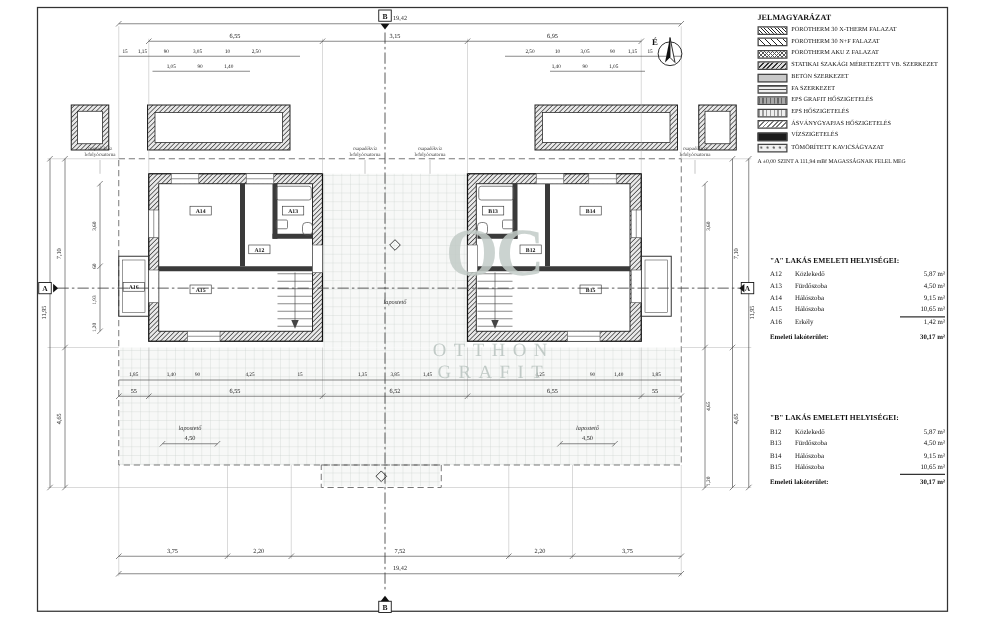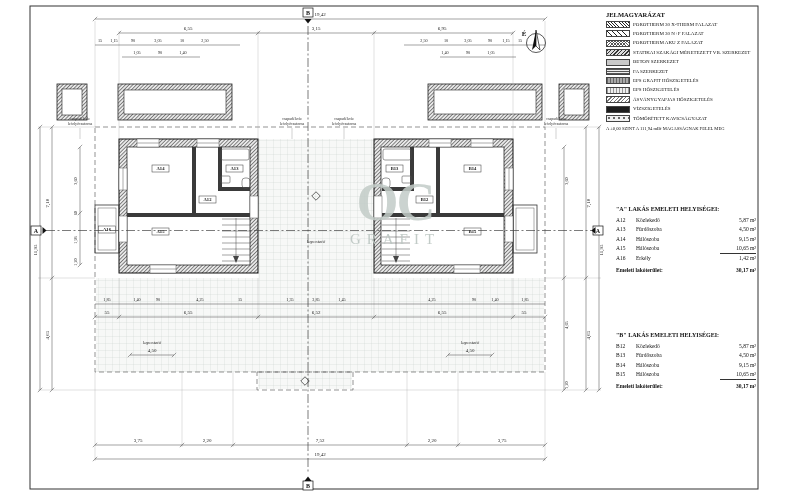--- a/index.html
+++ b/index.html
@@ -514,16 +514,17 @@
         <span class="s-area">10,65 m²</span>
       </div>
   <div class="s-total">
         <span class="s-name">Emeleti lakóterület:</span>
         <span class="s-area">30,17 m²</span>
       </div>
 </div>
 
 <div class="wm">
   <div class="wm-logo">OC</div>
+  <div class="wm-line first">OTTHON</div>
   <div class="wm-line">GRAFIT</div>
 </div>
 
 </div>
 
 </body></html>

